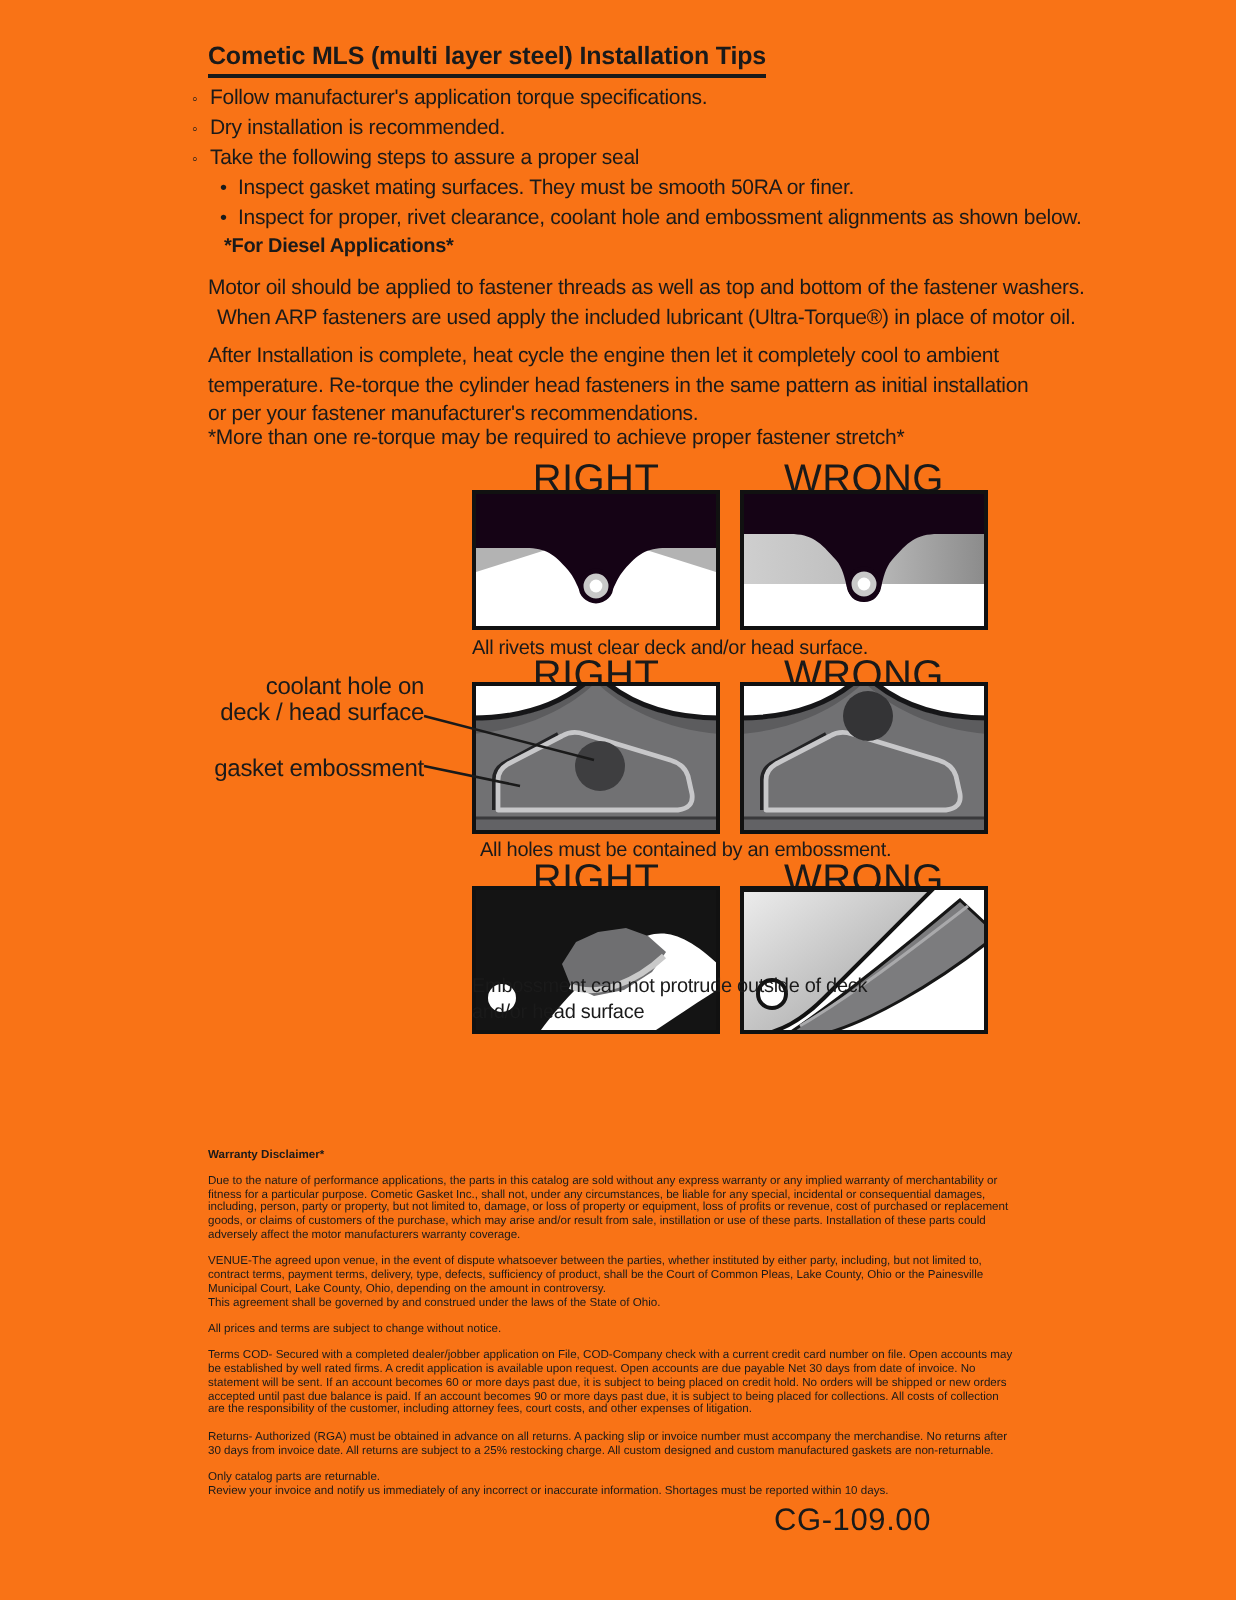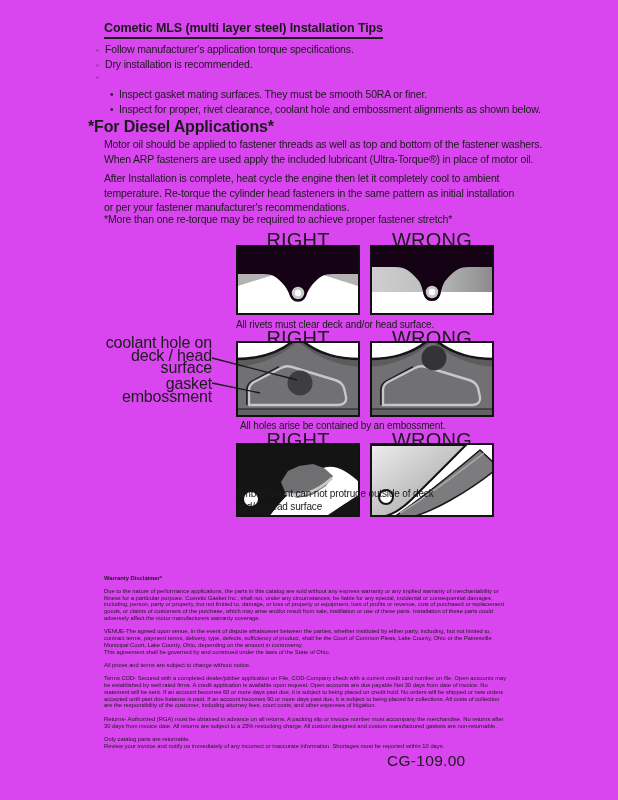--- a/index.html
+++ b/index.html
@@ -1,45 +1,45 @@
 <!DOCTYPE html>
 <html><head>
 <meta charset="utf-8">
 <style>
   html,body { margin:0; padding:0; background:#fff; }
   #page {
-    position:relative; width:618px; height:800px; background:#d946ef;
+    position:relative; width:618px; height:800px; background:#f97316;
     font-family:"Liberation Sans", sans-serif; color:#1a1a1a; overflow:hidden;
     letter-spacing:-0.15px;
   }
   .pre { white-space:pre-line; }
 
   .title {
     position:absolute; left:104px; top:21px; font-size:12.5px; font-weight:bold;
     border-bottom:2px solid #1a1a1a; padding-bottom:2px; letter-spacing:-0.1px;
   }
 
   .bullets { position:absolute; left:96px; top:43px; width:460px; font-size:10.5px; }
   .b { display:flex; align-items:baseline; height:15px; }
   .b .m { width:9px; flex:0 0 9px; font-size:8px; }
   .sb { padding-left:14px; }
   .sb .m { font-size:10px; }
 
-  .diesel-heading { position:absolute; left:88px; top:118px; font-size:16px; font-weight:bold; }
+  .diesel-heading { position:absolute; left:112px; top:118px; font-size:10px; font-weight:bold; }
   .para { position:absolute; left:104px; font-size:10.5px; line-height:14.5px; }
-  #para1 { top:137px; }
+  #para1 { top:137px;text-align:center; }
   #para2 { top:171px; }
   #note  { top:212px; }
 
   .fig-header { position:absolute; width:124px; text-align:center; font-size:20px; letter-spacing:0.2px; }
   .panel { position:absolute; width:124px; }
   .panel svg { display:block; }
   .caption { position:absolute; font-size:10px; line-height:12.5px; }
 
-  .fig-label { position:absolute; left:100px; width:112px; text-align:right; font-size:16px; line-height:12.5px; }
+  .fig-label { position:absolute; left:100px; width:112px; text-align:right; font-size:12px; line-height:12.5px; }
   #leader-lines { position:absolute; left:204px; top:336px; }
 
   .fine-print { position:absolute; left:104px; top:575px; width:416px; font-size:5.8px; line-height:6.8px; letter-spacing:0; }
   .fine-print .fp-head { font-weight:bold; margin-bottom:6px; }
   .fine-print p { margin:0 0 6.5px 0; }
 
   .footer-code { position:absolute; left:387px; top:752px; font-size:15.5px; letter-spacing:0.3px; }
 </style>
 </head>
 <body>
@@ -52,20 +52,21 @@
     <div class="b">
       <span class="m">◦</span>
       <span>Follow manufacturer's application torque specifications.</span>
     </div>
     <div class="b">
       <span class="m">◦</span>
       <span>Dry installation is recommended.</span>
     </div>
     <div class="b">
       <span class="m">◦</span>
+      <span>Take the following steps to assure a proper seal</span>
     </div>
     <div class="b sb">
       <span class="m">•</span>
       <span>Inspect gasket mating surfaces.  They must be smooth 50RA or finer.</span>
     </div>
     <div class="b sb">
       <span class="m">•</span>
       <span>Inspect for proper, rivet clearance, coolant hole and embossment alignments as shown below.</span>
     </div>
   </div>
@@ -149,21 +150,21 @@
       <circle cx="64" cy="17" r="12.5" fill="#343436"></circle>
       <rect x="1" y="1" width="122" height="74" fill="none" stroke="#111111" stroke-width="2"></rect>
     </svg>
   </div>
 
   <svg id="leader-lines" width="110" height="70" viewBox="0 0 110 70">
     <line x1="8" y1="22" x2="93" y2="44" stroke="#1a1a1a" stroke-width="1.3"></line>
     <line x1="8" y1="47" x2="56" y2="57" stroke="#1a1a1a" stroke-width="1.3"></line>
   </svg>
 
-  <div class="caption" style="left:240px; top:420px;">All holes arise be contained by an embossment.</div>
+  <div class="caption" style="left:240px; top:420px;">All holes must be contained by an embossment.</div>
 
   <div class="fig-header" style="left:236px; top:429px;">RIGHT</div>
   <div class="fig-header" style="left:370px; top:429px;">WRONG</div>
 
   <div class="panel" style="left:236px; top:443px;">
     <svg width="124" height="74" viewBox="0 0 124 74">
       <rect width="124" height="74" fill="#ffffff"></rect>
       <path d="M0,0 H124 V40 C106,23 94,20 81,28 C62,40 45,57 33,74 H0 Z" fill="#141414"></path>
       <path d="M124,51 V74 H89 C101,66 113,58 124,51 Z" fill="#141414"></path>
       <polygon points="45,39 52,28 63,23 77,21 88,25 97,33 90,43 76,52 61,55 49,49" fill="#6f6f71"></polygon>

